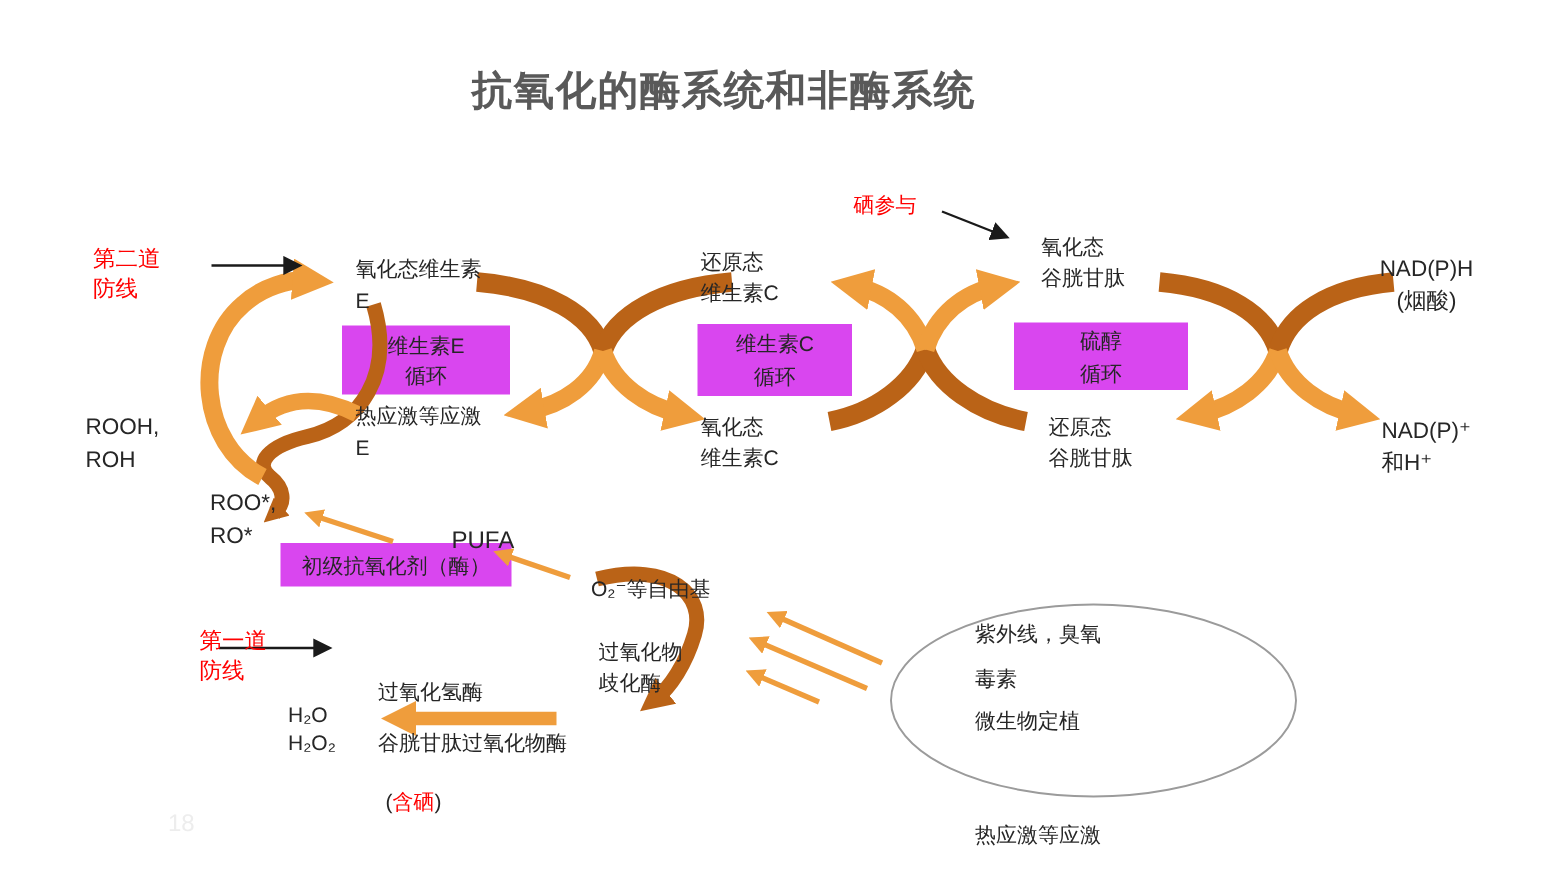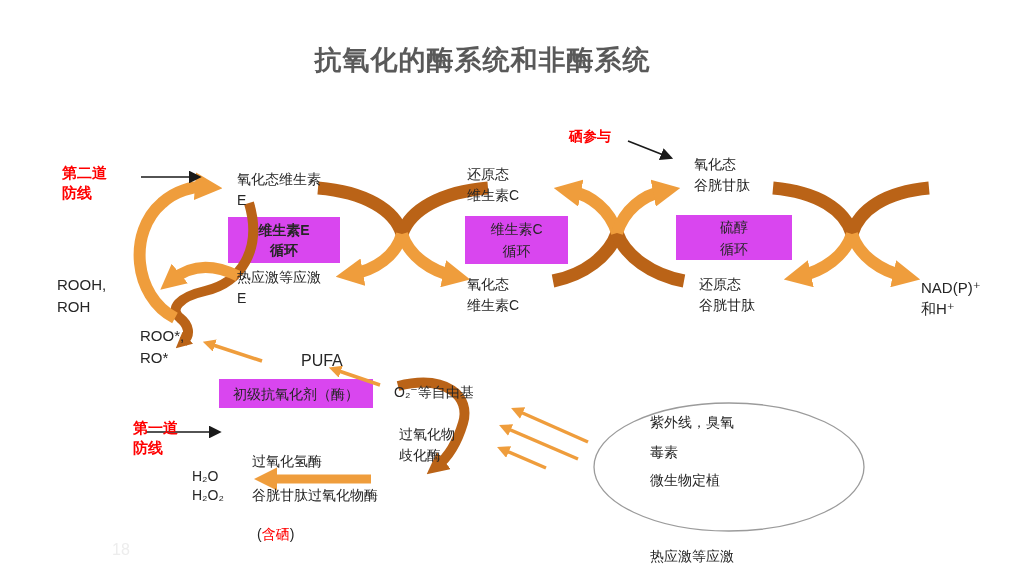--- a/index.html
+++ b/index.html
@@ -2,21 +2,21 @@
 <html><head>
 <meta charset="utf-8">
 <style>
   html,body{margin:0;padding:0;background:#fff;}
   #slide{
     position:relative;width:1035px;height:579px;background:#ffffff;
     font-family:"Liberation Sans","DejaVu Sans",sans-serif;overflow:hidden;
   }
   .t{position:absolute;color:#262626;font-size:14px;line-height:21px;white-space:pre-line;z-index:4;}
   .latin{font-size:15px;line-height:22px;}
-  .red{color:#ff0000;font-weight:bold;}
+  .red{color:#ff0000;font-weight:normal;}
   .box{
     position:absolute;background:#d946ef;z-index:2;
     display:flex;align-items:center;justify-content:center;text-align:center;
     font-size:14px;line-height:20px;white-space:pre-line;color:#262626;
   }
   #title{
     position:absolute;top:42px;left:0;width:100%;box-sizing:border-box;padding-right:70px;
     text-align:center;font-size:27px;font-weight:600;color:#595959;letter-spacing:1px;z-index:4;
   }
   #arrows{position:absolute;left:0;top:0;z-index:3;}
@@ -100,21 +100,21 @@
       <path d="M 628 141 L 666 156" marker-end="url(#hB)"></path>
     </g>
   </svg>
 
   <div class="box red" style="left:228px;top:217px;width:112px;height:46px;">维生素E
 循环</div>
   <div class="box" style="left:465px;top:216px;width:103px;height:48px;line-height:22px;">维生素C
 循环</div>
   <div class="box" style="left:676px;top:215px;width:116px;height:45px;line-height:22px;">硫醇
 循环</div>
-  <div class="box" style="left:187px;top:379px;width:154px;height:29px;margin-left:32px;">初级抗氧化剂（酶）</div>
+  <div class="box" style="left:187px;top:362px;width:154px;height:29px;">初级抗氧化剂（酶）</div>
 
   <div class="t red" style="left:62px;top:163px;font-size:15px;line-height:20px;">第二道
 防线</div>
   <div class="t" style="left:237px;top:169px;">氧化态维生素
 E</div>
   <div class="t" style="left:237px;top:267px;">热应激等应激
 E</div>
   <div class="t latin" style="left:57px;top:274px;">ROOH,
 ROH</div>
   <div class="t latin" style="left:140px;top:325px;">ROO*,
@@ -137,20 +137,22 @@
 维生素C</div>
   <div class="t" style="left:467px;top:274px;">氧化态
 维生素C</div>
 
   <div class="t red" style="left:569px;top:126px;">硒参与</div>
   <div class="t" style="left:694px;top:154px;">氧化态
 谷胱甘肽</div>
   <div class="t" style="left:699px;top:274px;">还原态
 谷胱甘肽</div>
 
+  <div class="t latin" style="left:916px;top:169px;width:70px;text-align:center;line-height:21px;font-size:15px;">NAD(P)H
+(烟酸)</div>
   <div class="t latin" style="left:921px;top:277px;line-height:21px;font-size:15px;">NAD(P)⁺
 和H⁺</div>
 
   <div>
     <div class="t" style="left:650px;top:412px;">紫外线，臭氧</div>
     <div class="t" style="left:650px;top:442px;">毒素</div>
     <div class="t" style="left:650px;top:470px;">微生物定植</div>
     <div class="t" style="left:650px;top:498px;margin-top:48px;">热应激等应激</div>
   </div>
 

